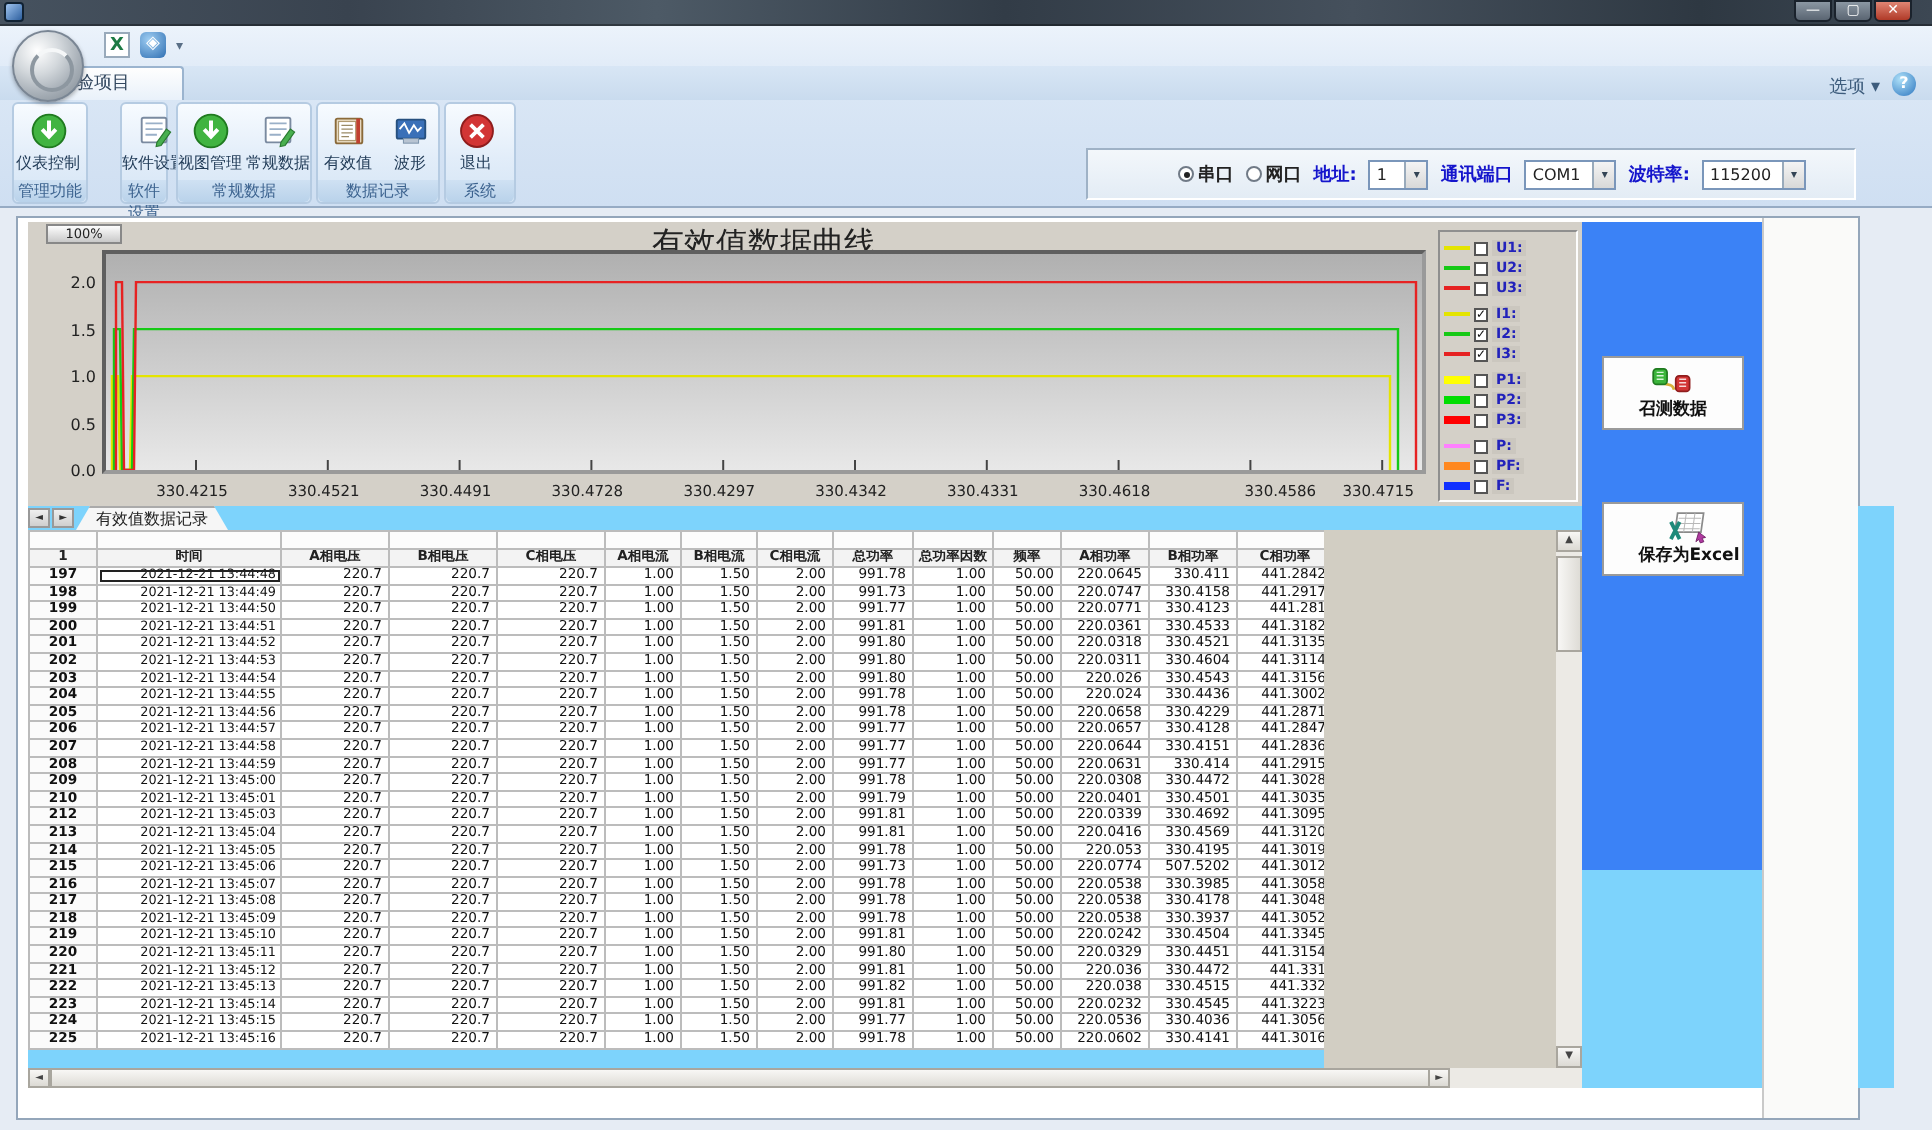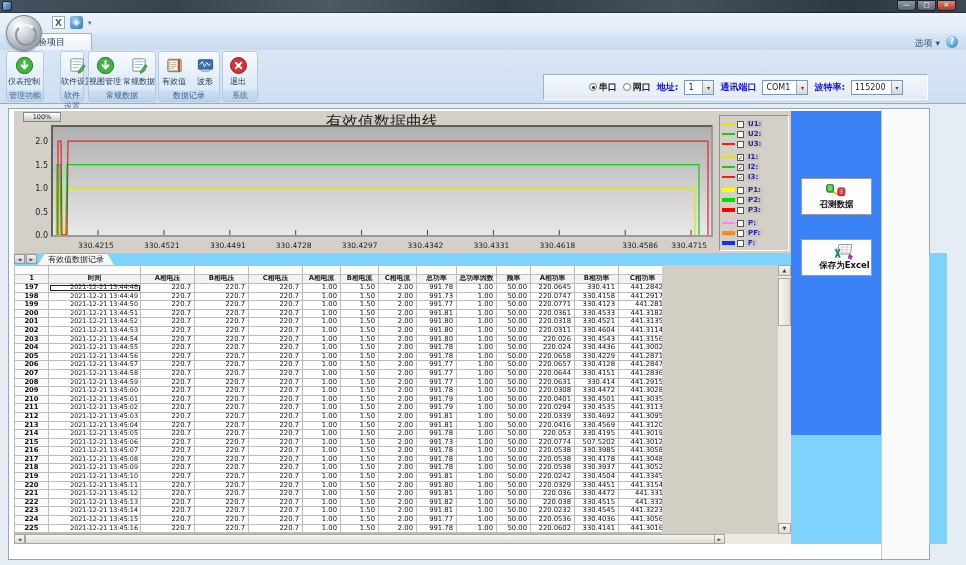--- a/index.html
+++ b/index.html
@@ -122,21 +122,21 @@
   #hthumb { position:absolute; left:11px; top:0; width:690px; height:10px;
     background:linear-gradient(#f8f7f5,#dedcd6); border:1px solid #a9a69e; }
 
   
   #side-panel { position:absolute; left:782px; top:2px; width:90px; height:324px; background:#3b82f6; }
   .side-btn { position:absolute; left:10px; width:71px; height:37px; background:#fdfdfd;
     border:1px solid #9a9a9a; display:flex; flex-direction:column; align-items:center;
     justify-content:center; font-size:8.5px; color:#111; font-weight:bold; }
   .side-btn svg { width:26px; height:17px; }
   #btn-fetch { top:67px; }
-  #btn-excel { top:128px;padding-left:16px; }
+  #btn-excel { top:140px;padding-left:16px; }
   #right-gap { position:absolute; left:872px; top:0; width:48px; height:450px; background:#fafaf9; border-left:1px solid #c9c9c9; }
 </style>
 </head>
 <body>
 
 <div id="titlebar">
   <div id="title-icon"></div>
   <div id="win-controls">
     <div class="winbtn">—</div>
     <div class="winbtn">▢</div>
@@ -646,36 +646,20 @@
               <td class="num">1.50</td>
               <td class="num">2.00</td>
               <td class="num">991.79</td>
               <td class="num">1.00</td>
               <td class="num">50.00</td>
               <td class="num">220.0401</td>
               <td class="num">330.4501</td>
               <td class="num">441.3035</td>
             </tr>
             <tr>
-              <td class="rowid">211</td>
-              <td class="time">2021-12-21 13:45:02</td>
-              <td class="num">220.7</td>
-              <td class="num">220.7</td>
-              <td class="num">220.7</td>
-              <td class="num">1.00</td>
-              <td class="num">1.50</td>
-              <td class="num">2.00</td>
-              <td class="num">991.79</td>
-              <td class="num">1.00</td>
-              <td class="num">50.00</td>
-              <td class="num">220.0294</td>
-              <td class="num">330.4535</td>
-              <td class="num">441.3113</td>
-            </tr>
-            <tr>
               <td class="rowid">212</td>
               <td class="time">2021-12-21 13:45:03</td>
               <td class="num">220.7</td>
               <td class="num">220.7</td>
               <td class="num">220.7</td>
               <td class="num">1.00</td>
               <td class="num">1.50</td>
               <td class="num">2.00</td>
               <td class="num">991.81</td>
               <td class="num">1.00</td>

